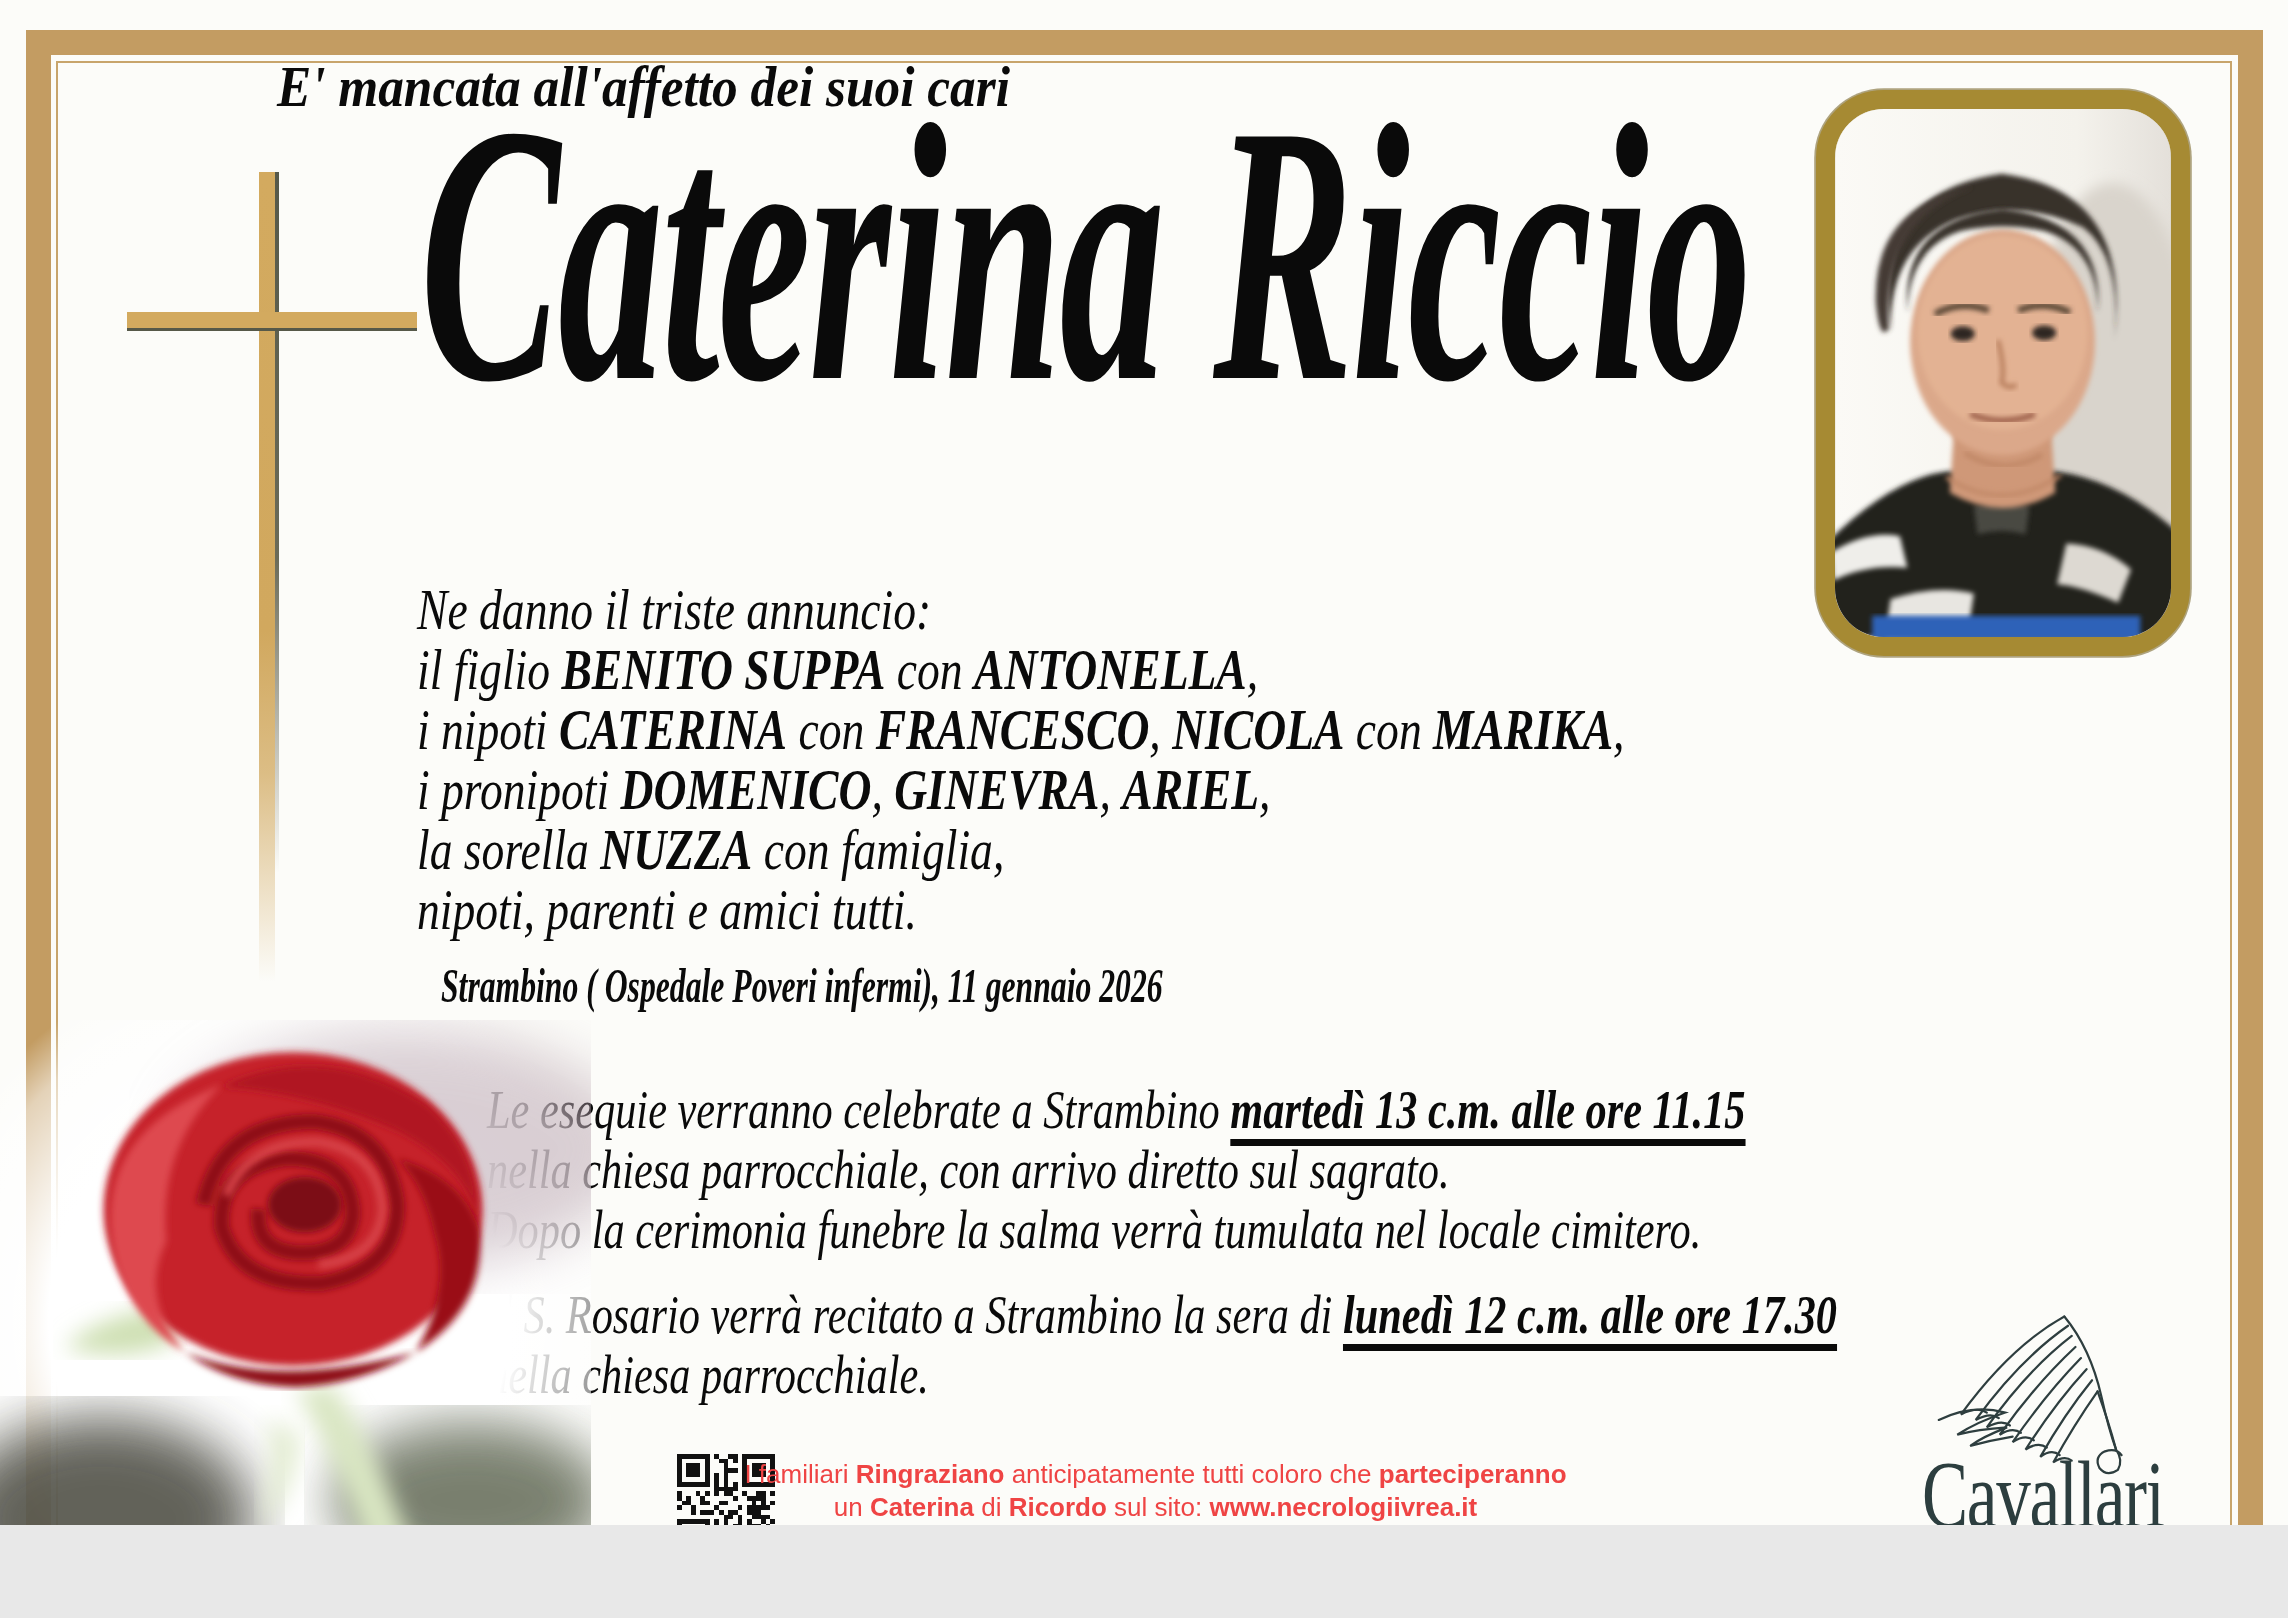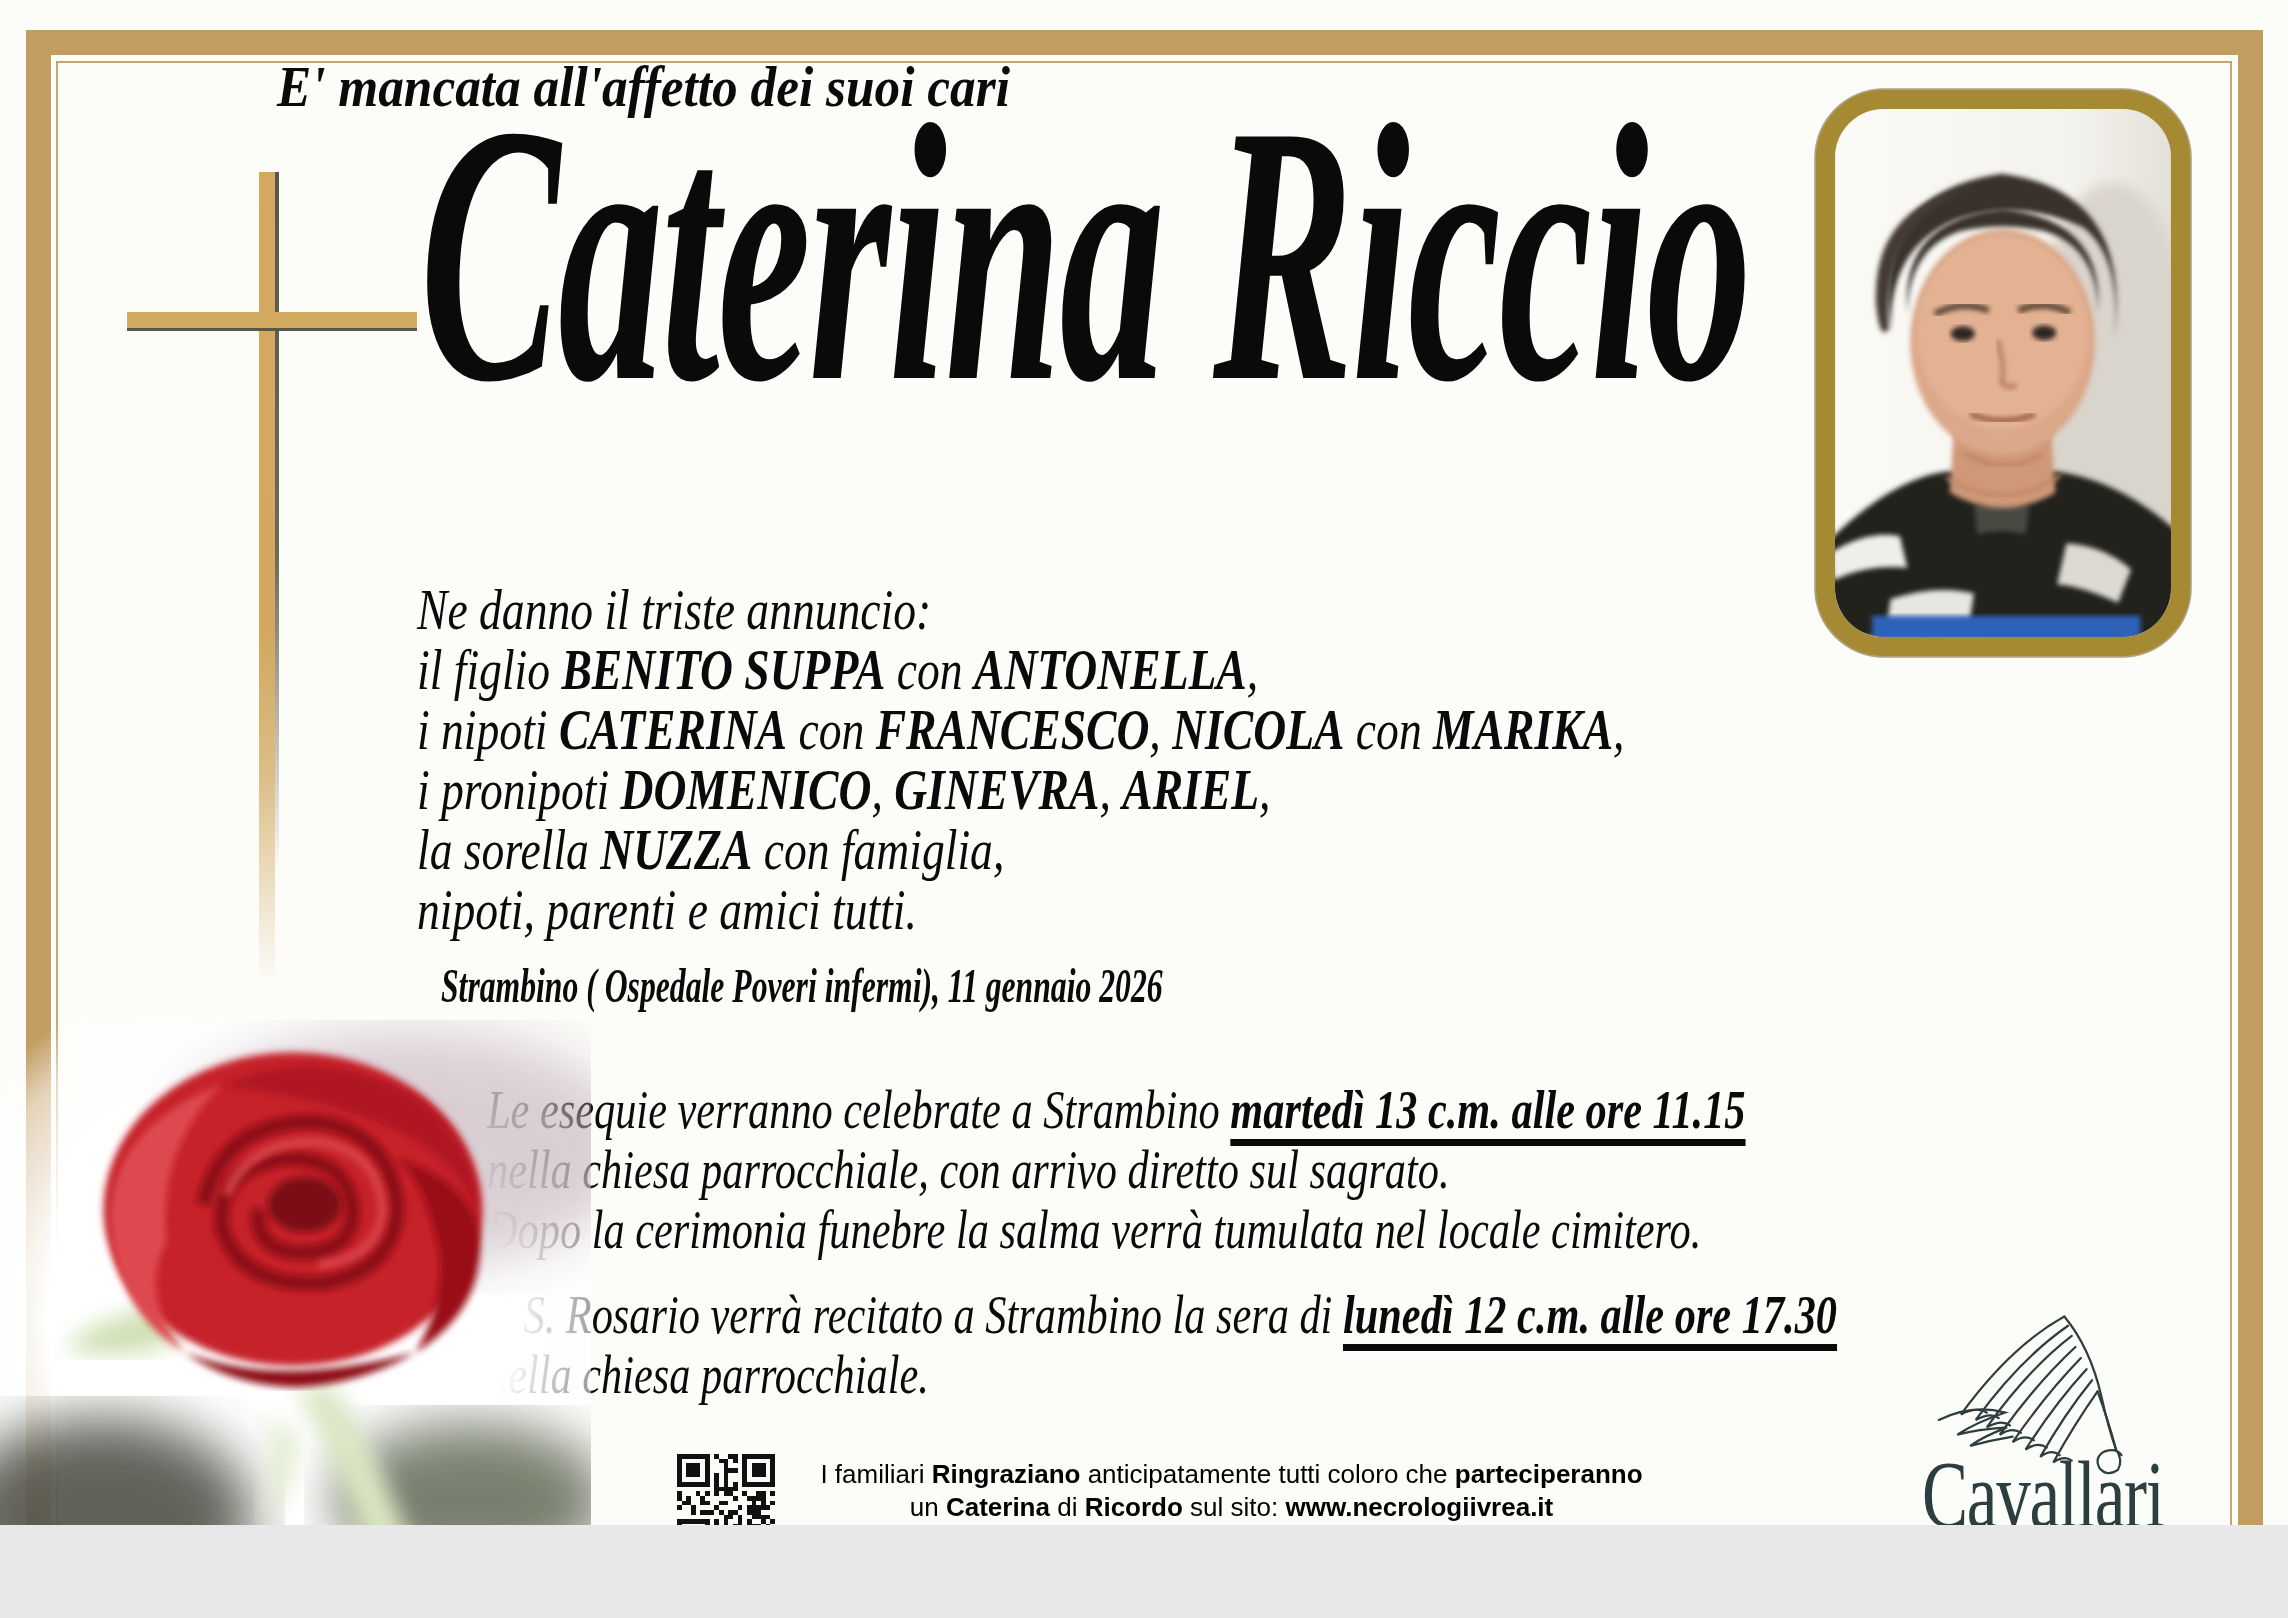--- a/index.html
+++ b/index.html
@@ -43,22 +43,22 @@
   .ceremony div{white-space:pre;}
   .ceremony b{font-weight:bold;text-decoration:underline;text-decoration-thickness:6.5px;text-underline-offset:11px;}
   .funeral{top:1080px;}
   .rosary{top:1285px;}
   
   .rose{position:absolute;left:-9.2px;top:1020px;width:600px;height:599px;z-index:6;}
   .rose svg{display:block;width:100%;height:100%;}
   
   .qr{position:absolute;left:677px;top:1454px;width:98px;height:98px;z-index:3;}
   .qr svg{display:block;width:100%;height:100%;}
-  .thanks{position:absolute;left:816px;top:1458px;width:831px;text-align:center;z-index:3;
-      font-family:"Liberation Sans",sans-serif;font-size:26px;line-height:33px;font-weight:400;color:#000000;}
+  .thanks{position:absolute;left:740px;top:1458px;width:831px;text-align:center;z-index:3;
+      font-family:"Liberation Sans",sans-serif;font-size:26px;line-height:33px;font-weight:400;color:#ef4444;}
   .thanks div{white-space:pre;}
   .thanks b{font-weight:700;}
   
   .wing{position:absolute;left:1924px;top:1311px;width:217px;height:171px;z-index:3;}
   .brand{position:absolute;left:1922px;top:1447px;font-size:96px;line-height:1;color:#2c3e3f;
       white-space:pre;letter-spacing:-1.8px;transform:scaleX(.72);transform-origin:0 0;z-index:3;}
   .agency-contact{position:absolute;left:1929px;top:1532px;width:291px;display:flex;justify-content:space-between;
       font-family:"Liberation Sans",sans-serif;font-weight:bold;font-size:19.4px;color:#be185d;z-index:3;white-space:pre;}
 </style>
 </head>

